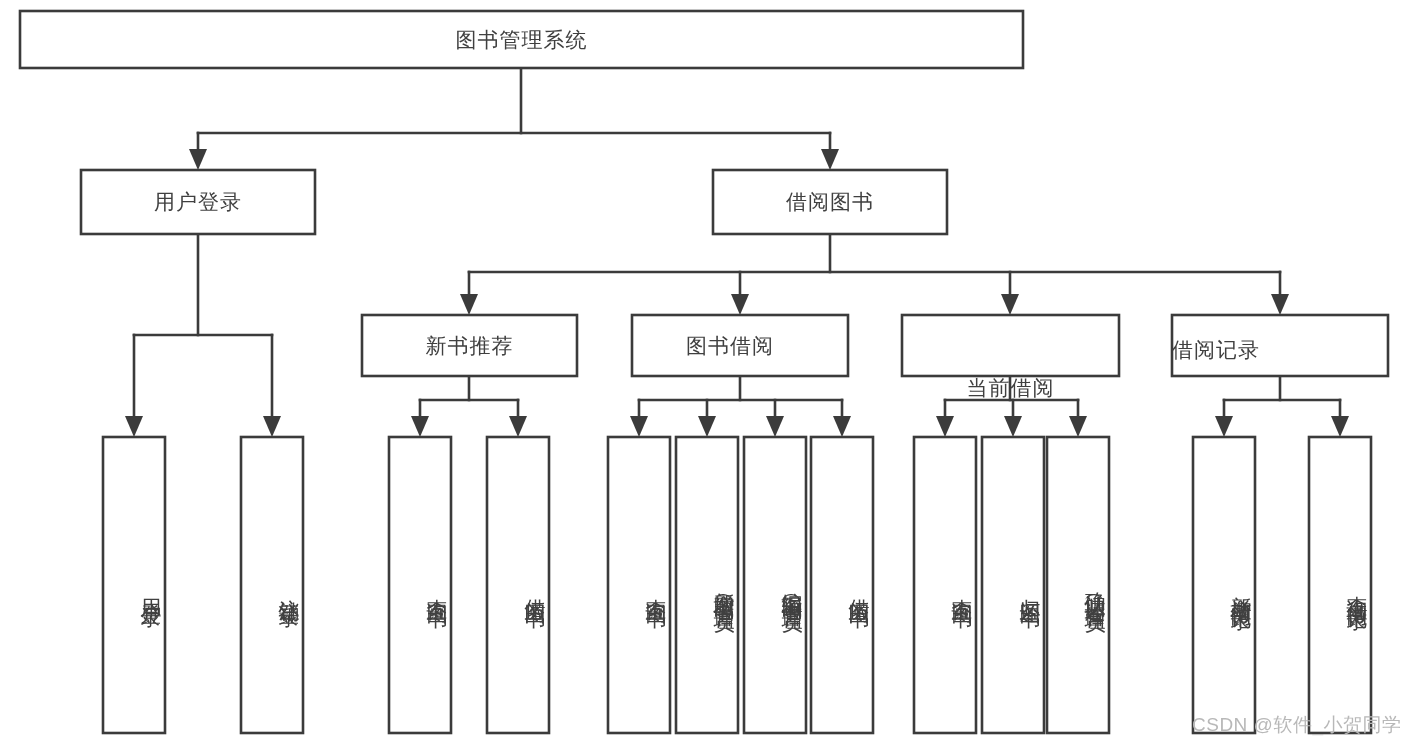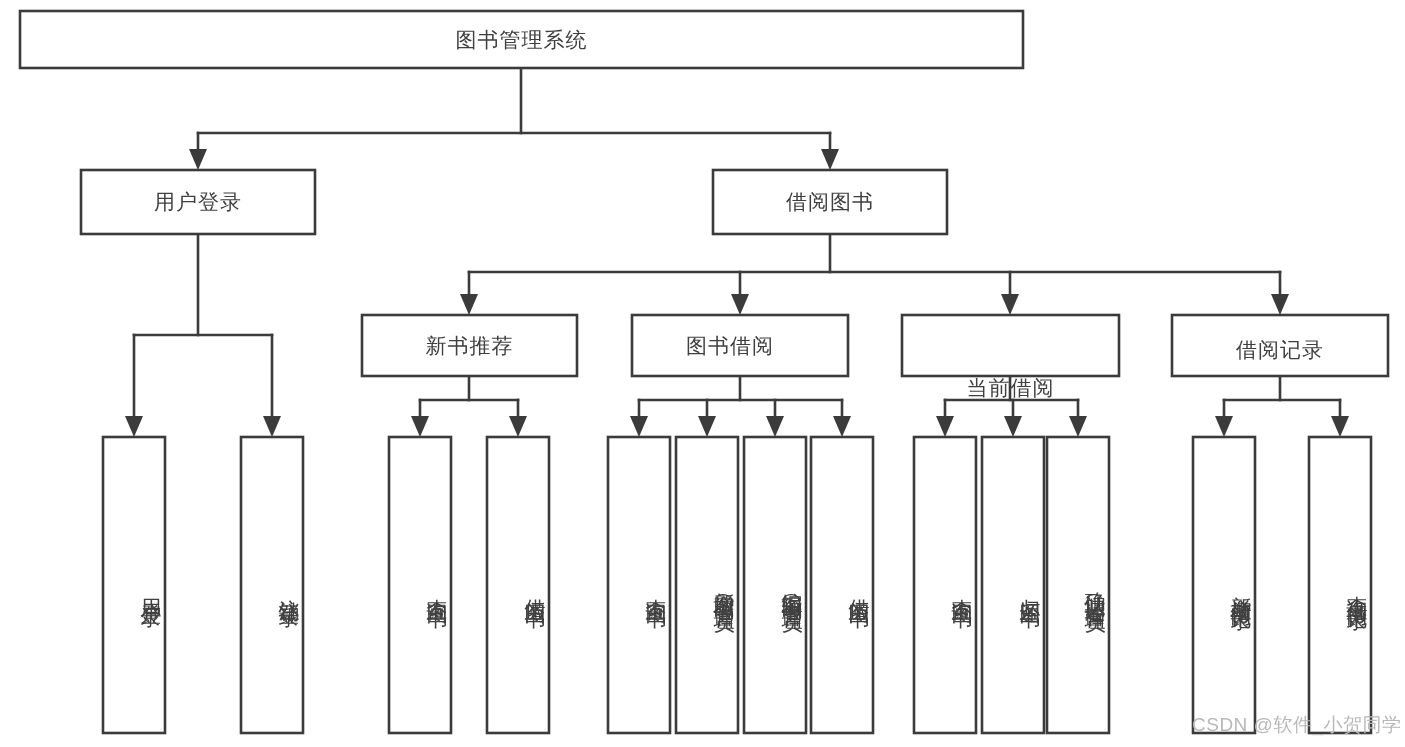--- a/index.html
+++ b/index.html
@@ -158,21 +158,21 @@
   </svg>
 
   <div class="node-label" style="left:20px;top:11px;width:1003px;height:57px;">图书管理系统</div>
 
   <div class="node-label" style="left:81px;top:170px;width:234px;height:64px;">用户登录</div>
   <div class="node-label" style="left:713px;top:170px;width:234px;height:64px;">借阅图书</div>
 
   <div class="node-label" style="left:362px;top:315px;width:215px;height:61px;border-radius:24px;">新书推荐</div>
   <div class="node-label" style="left:632px;top:315px;width:196px;height:61px;">图书借阅</div>
   <div class="node-label" style="left:902px;top:315px;width:217px;height:61px;margin-top:42px;">当前借阅</div>
-  <div class="node-label" style="left:1172px;top:315px;width:216px;height:70px;">借阅记录</div>
+  <div class="node-label" style="left:1108px;top:315px;width:216px;height:70px;">借阅记录</div>
 
   <div class="node-label vertical" style="left:103px;top:437px;width:62px;height:296px;">用户登录</div>
   <div class="node-label vertical" style="left:241px;top:437px;width:62px;height:296px;">注销登录</div>
 
   <div class="node-label vertical" style="left:389px;top:437px;width:62px;height:296px;">查询图书</div>
   <div class="node-label vertical" style="left:487px;top:437px;width:62px;height:296px;">借阅图书</div>
 
   <div class="node-label vertical" style="left:608px;top:437px;width:62px;height:296px;">查询图书</div>
   <div class="node-label vertical" style="left:676px;top:437px;width:62px;height:296px;">新增图书（管理员）</div>
   <div class="node-label vertical" style="left:744px;top:437px;width:62px;height:296px;">编辑图书（管理员）</div>

